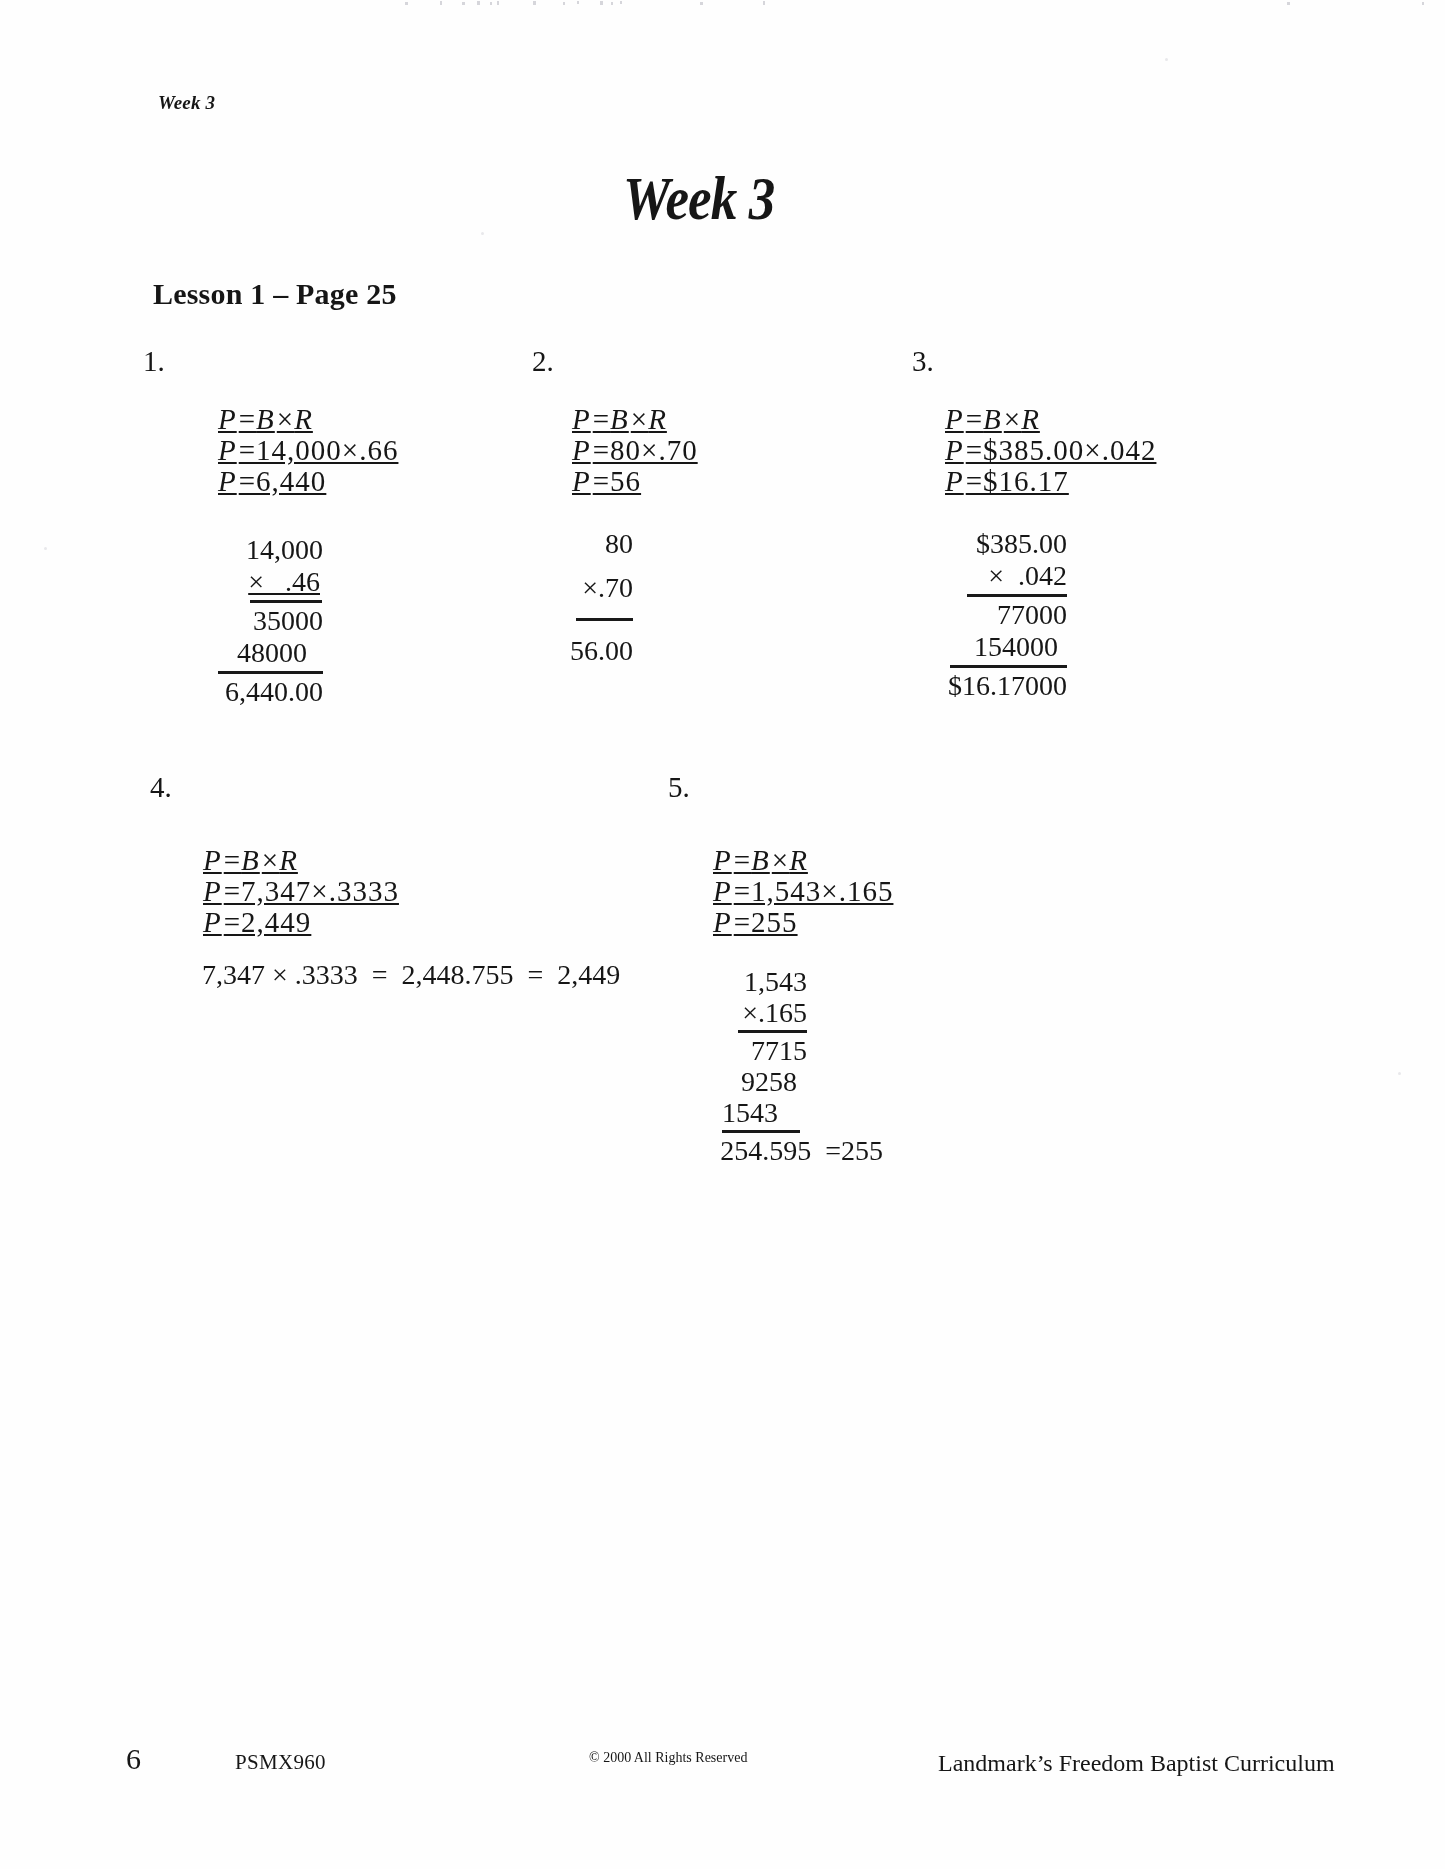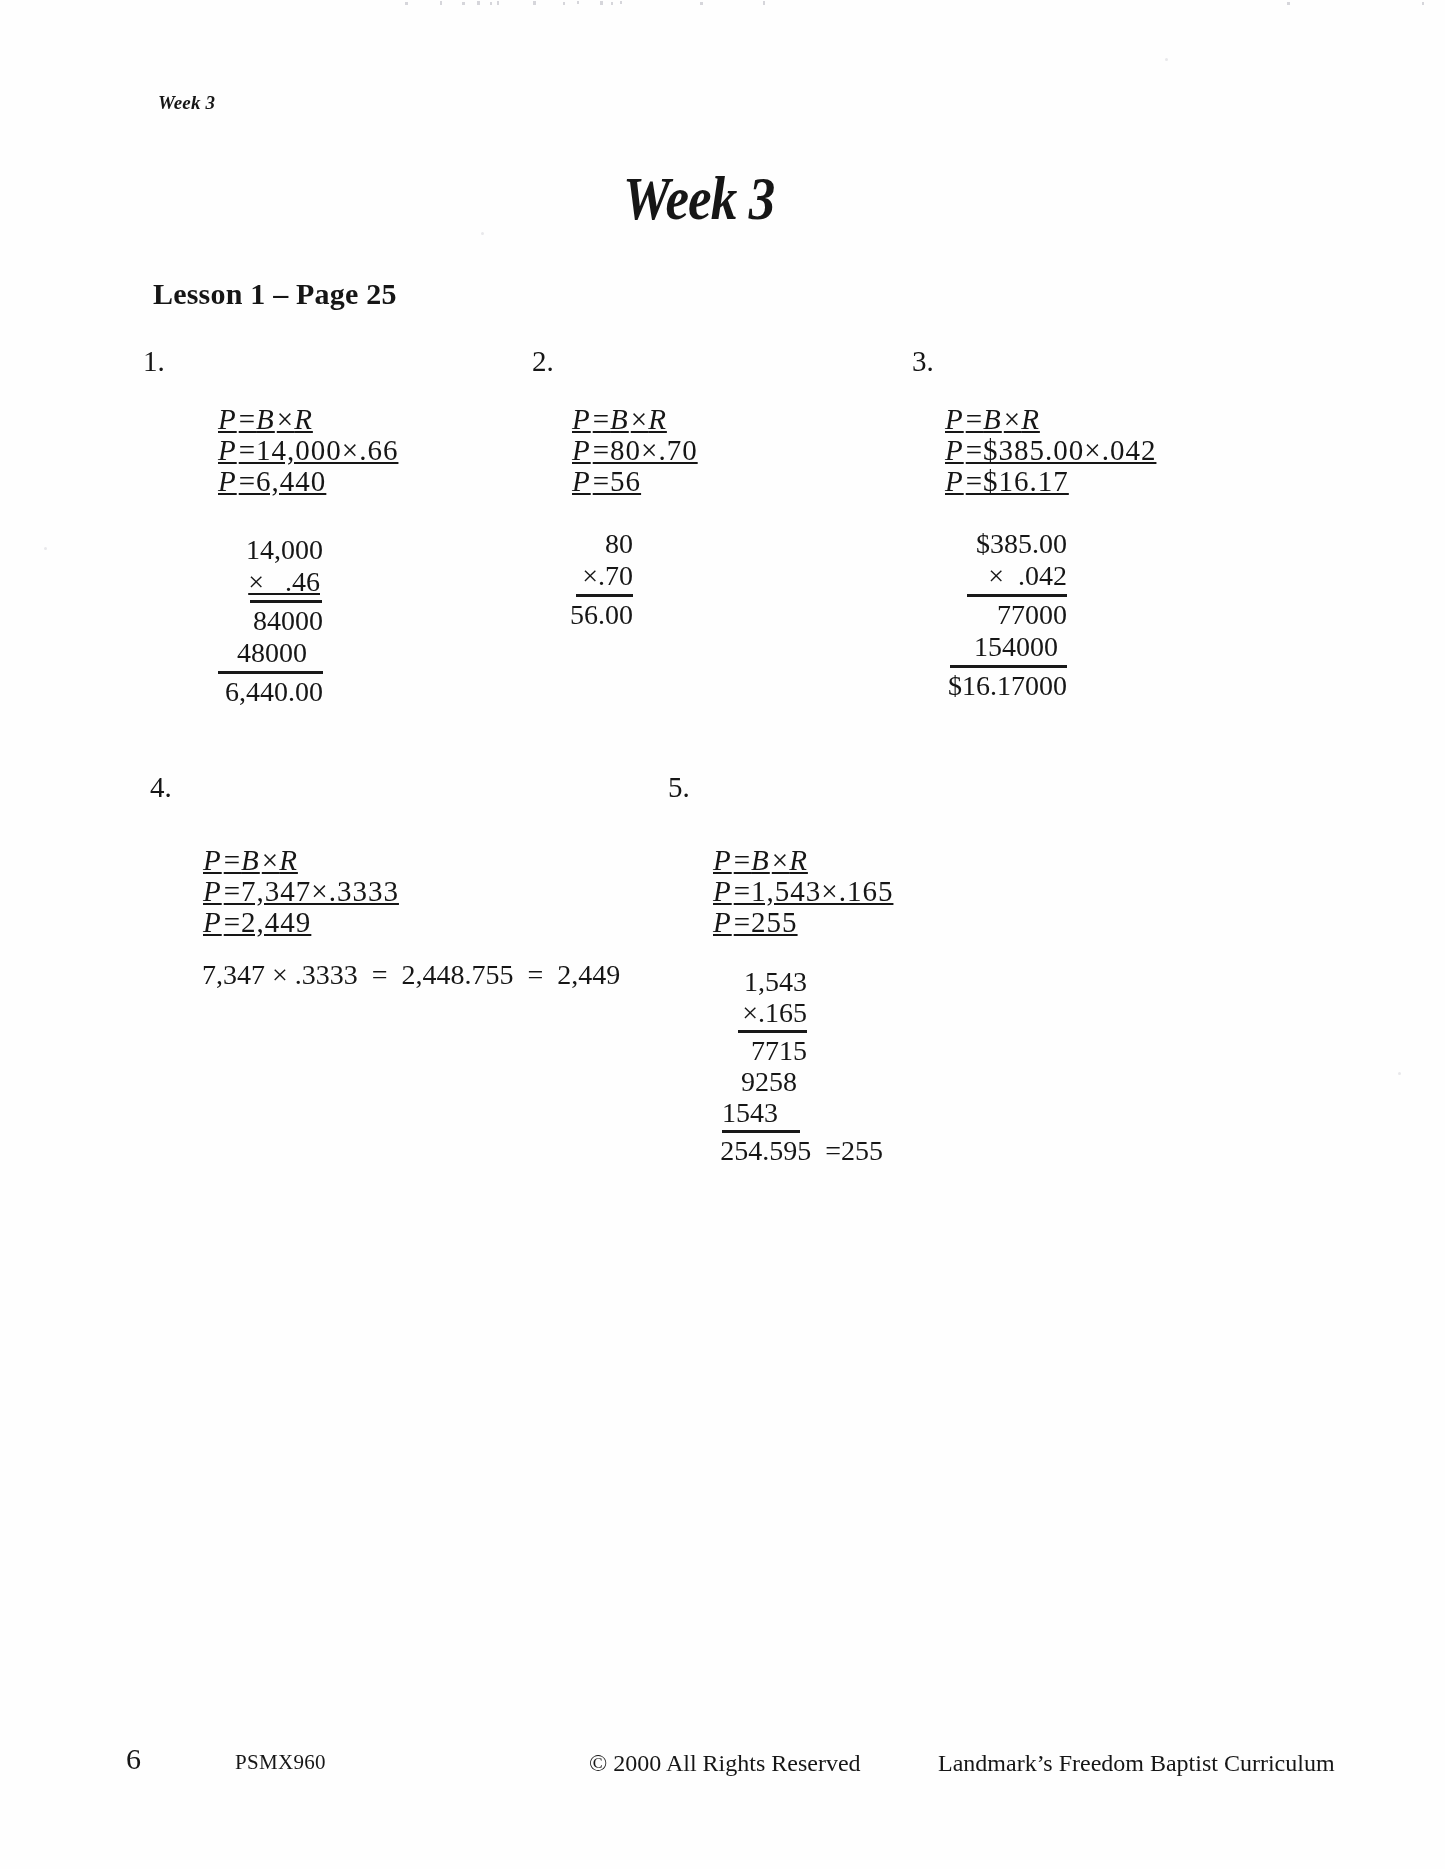--- a/index.html
+++ b/index.html
@@ -49,29 +49,29 @@
   .prob-4 .num{left:150px;top:771px;}
   .prob-5 .num{left:668px;top:771px;}
 
   .prob-1 .eqs{left:218px;top:404px;}
   .prob-2 .eqs{left:572px;top:404px;}
   .prob-3 .eqs{left:945px;top:404px;}
   .prob-4 .eqs{left:203px;top:845px;}
   .prob-5 .eqs{left:713px;top:845px;}
 
   .prob-1 .work{left:180px;top:528px;width:143px;margin-top:6px;}
-  .prob-2 .work{left:520px;top:528px;width:113px;}
+  .prob-2 .work{left:520px;top:528px;width:113px;gap:12px;}
   .prob-3 .work{left:920px;top:528px;width:147px;}
   .prob-5 .work{left:660px;top:966px;width:147px;}
   .prob-5 .wl{height:31px;line-height:31px;}
   .prob-4 .work-inline{left:202px;top:959px;}
 
   .footer-num{position:absolute;left:126px;top:1742px;font-size:30px;}
   .footer-code{position:absolute;left:235px;top:1750px;font-size:21px;letter-spacing:.3px;}
-  .footer-copy{position:absolute;left:589px;top:1750px;font-size:24px;}
+  .footer-copy{position:absolute;left:589px;top:1750px;font-size:14px;}
   .footer-pub{position:absolute;left:938px;top:1750px;font-size:24px;}
 </style>
 </head>
 <body>
 
 <div class="page">
 
   <div>
     <div class="noise" style="left:405px;top:2px;width:3px;height:3px;"></div>
     <div class="noise" style="left:440px;top:1px;width:2px;height:4px;"></div>
@@ -106,21 +106,21 @@
         <div class="num">1.</div>
         <div class="eqs">
           <div class="eq-line"><i>P</i>=<i>B</i>×<i>R</i></div>
           <div class="eq-line"><i>P</i>=14,000×.66</div>
           <div class="eq-line"><i>P</i>=6,440</div>
         </div>
         <div class="work">
           <div class="wl">14,000</div>
           <div class="wl" style="margin-right: 3px; text-decoration: underline;">×   .46</div>
           <div class="wrule" style="width: 72px; margin-right: 1px;"></div>
-          <div class="wl">84000</div>
+          <div class="wl">35000</div>
           <div class="wl" style="margin-right: 16px;">48000</div>
           <div class="wrule" style="width: 105px;"></div>
           <div class="wl">6,440.00</div>
         </div>
       </div>
       <div class="prob prob-2">
         <div class="num">2.</div>
         <div class="eqs">
           <div class="eq-line"><i>P</i>=<i>B</i>×<i>R</i></div>
           <div class="eq-line"><i>P</i>=80×.70</div>

